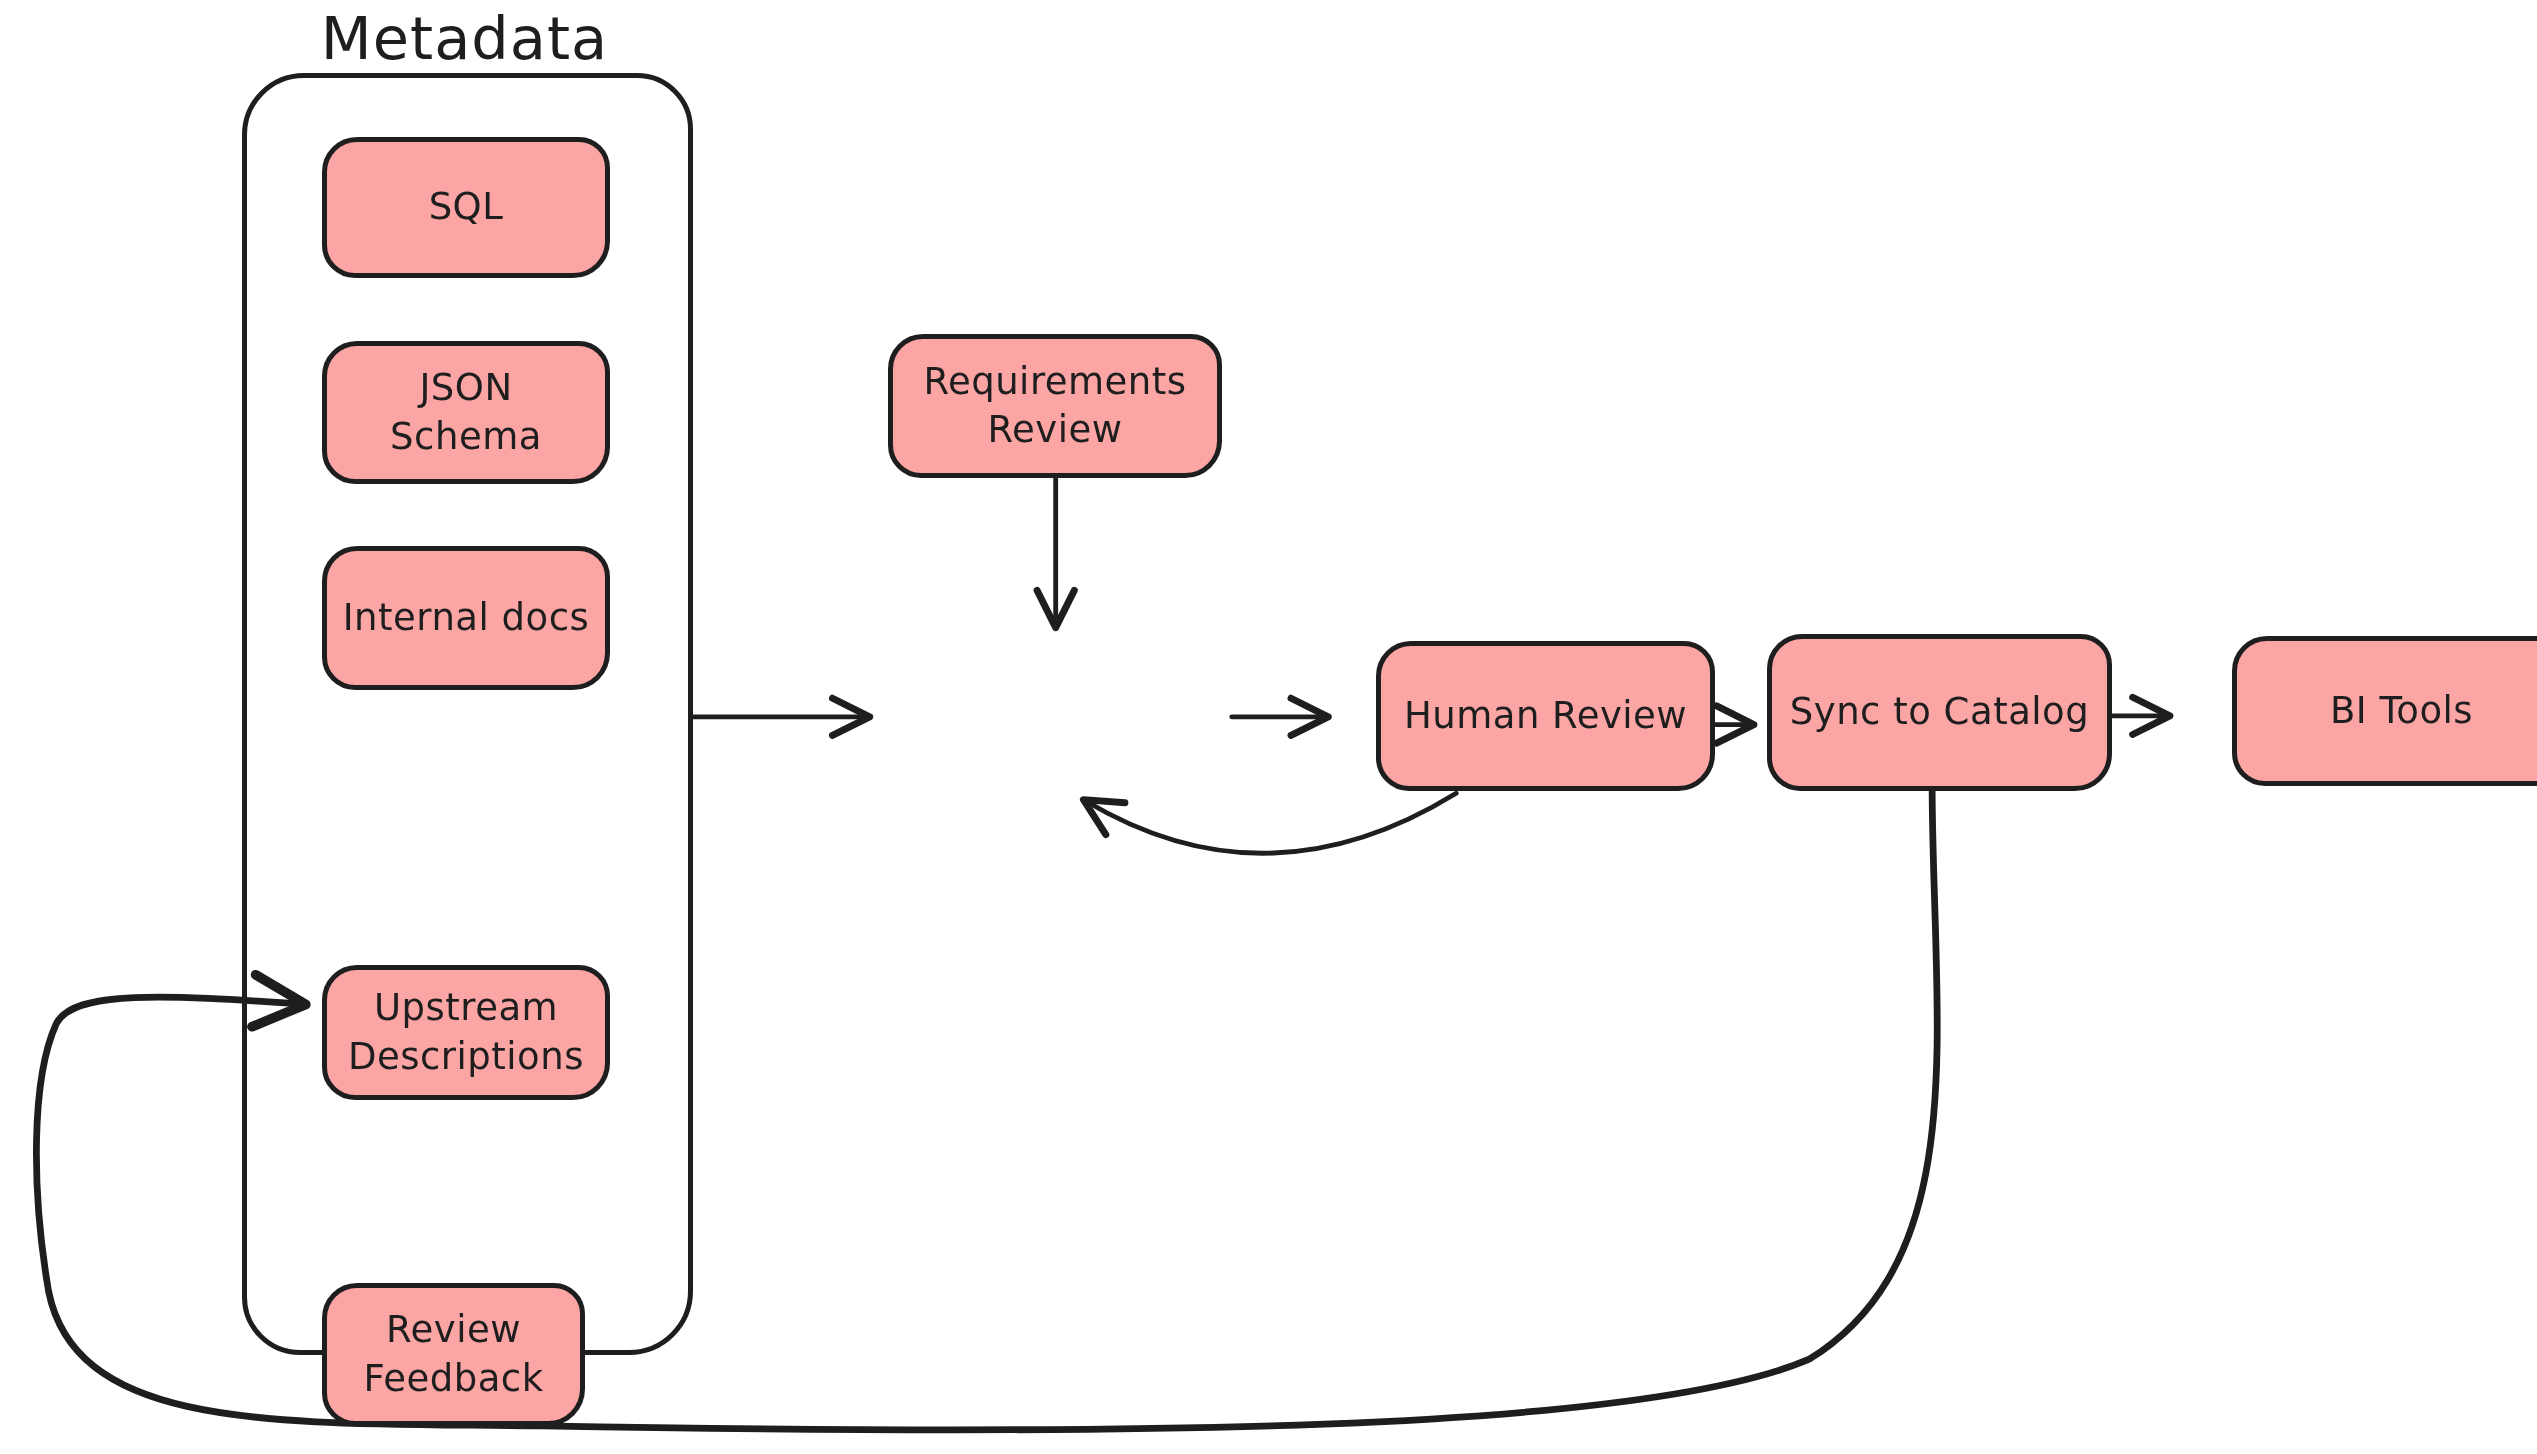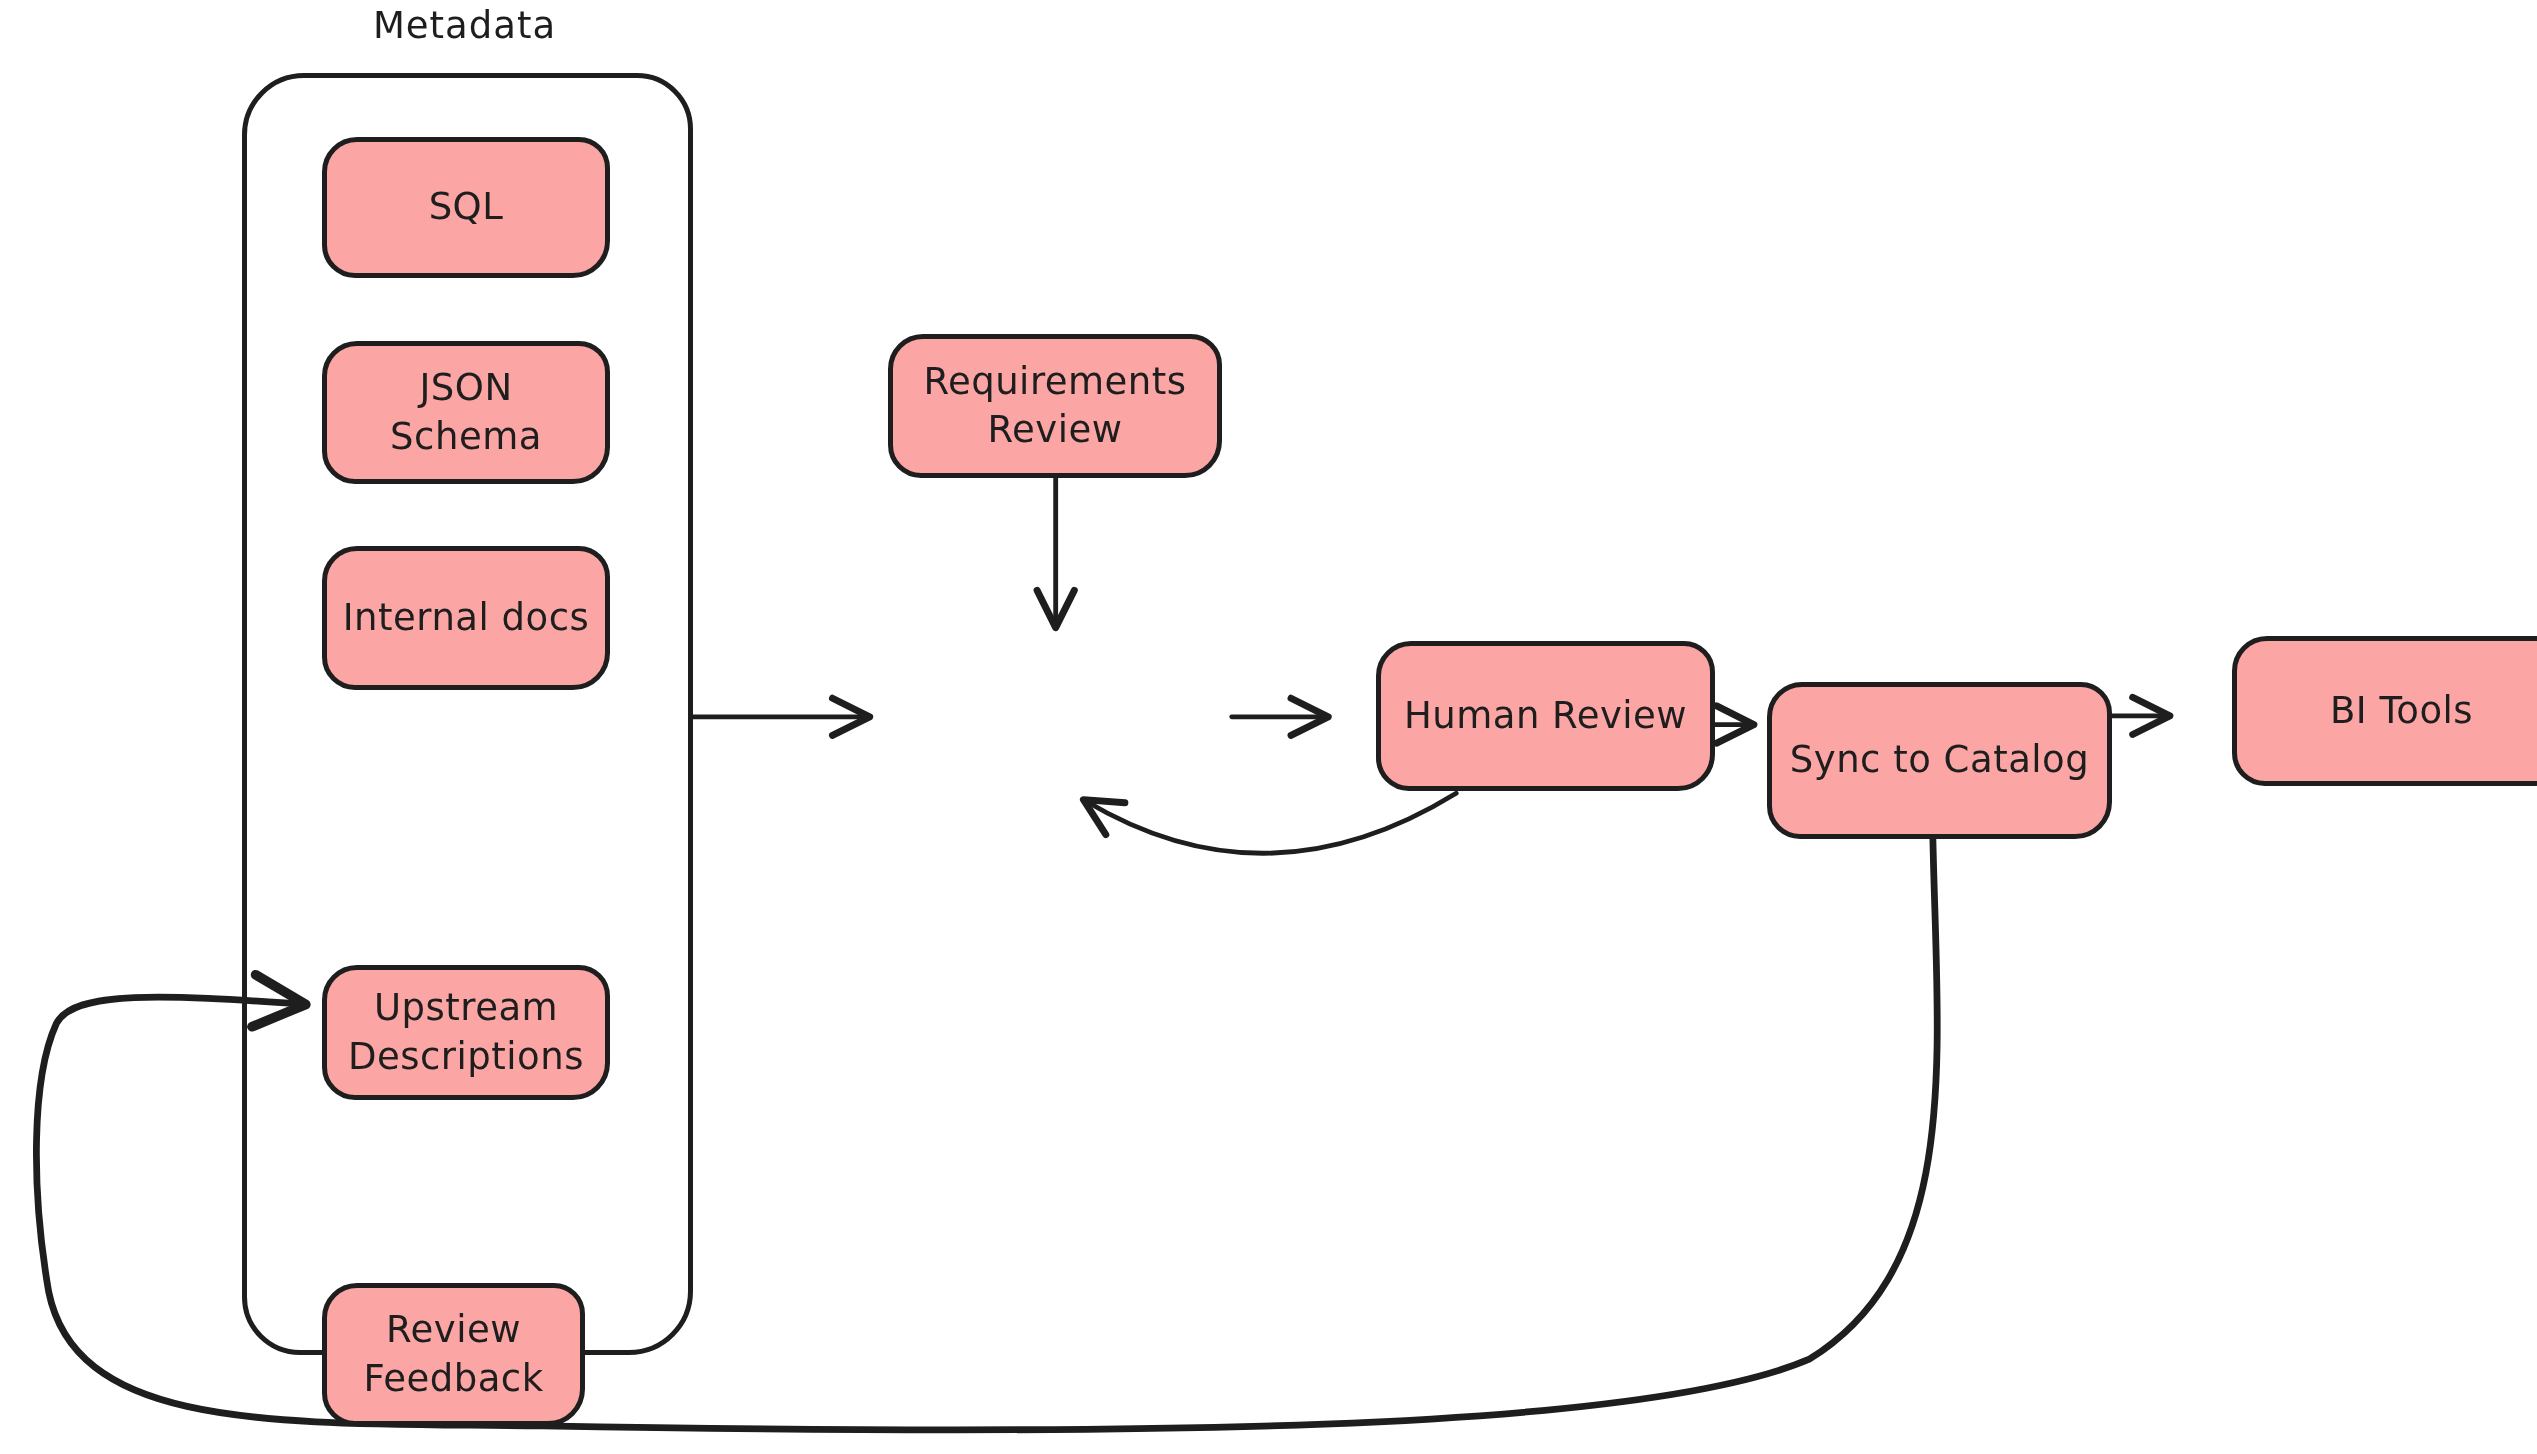--- a/index.html
+++ b/index.html
@@ -39,21 +39,21 @@
   .rounded-lg { border-radius: 62px 56px 64px 58px; }
   .group-box {
     position: absolute;
     box-sizing: border-box;
     border: 5.8px solid var(--stroke, #1e1e1e);
     background: transparent;
   }
   .group-title {
     position: absolute;
     text-align: center;
-    font-size: 37px;
+    font-size: 59px;
     letter-spacing: 1px;
     color: var(--stroke, #1e1e1e);
   }
   svg.edges {
     position: absolute;
     left: 0;
     top: 0;
     width: 2538px;
     height: 1454px;
     pointer-events: none;
@@ -119,18 +119,18 @@
 
   <div class="node rounded-sm" style="left:322px; top:965px; width:288px; height:135px;">Upstream Descriptions</div>
 
   <div class="node rounded-sm" style="left:322px; top:1238px; width:263px; height:143px;margin-top:45px;">Review Feedback</div>
 
   <div class="node rounded-sm" style="left:888px; top:334px; width:334px; height:144px;">Requirements Review</div>
 
 
   <div class="node rounded-sm" style="left:1376px; top:641px; width:339px; height:150px;">Human Review</div>
 
-  <div class="node rounded-sm" style="left:1767px; top:634px; width:345px; height:157px;margin-top:48px;">Sync to Catalog</div>
+  <div class="node rounded-sm" style="left:1767px; top:634px; width:345px; height:157px;">Sync to Catalog</div>
 
   <div class="node rounded-sm" style="left:2184px; top:636px; width:339px; height:150px;margin-left:48px;">BI Tools</div>
 
 </div>
 
 
 </body></html>

